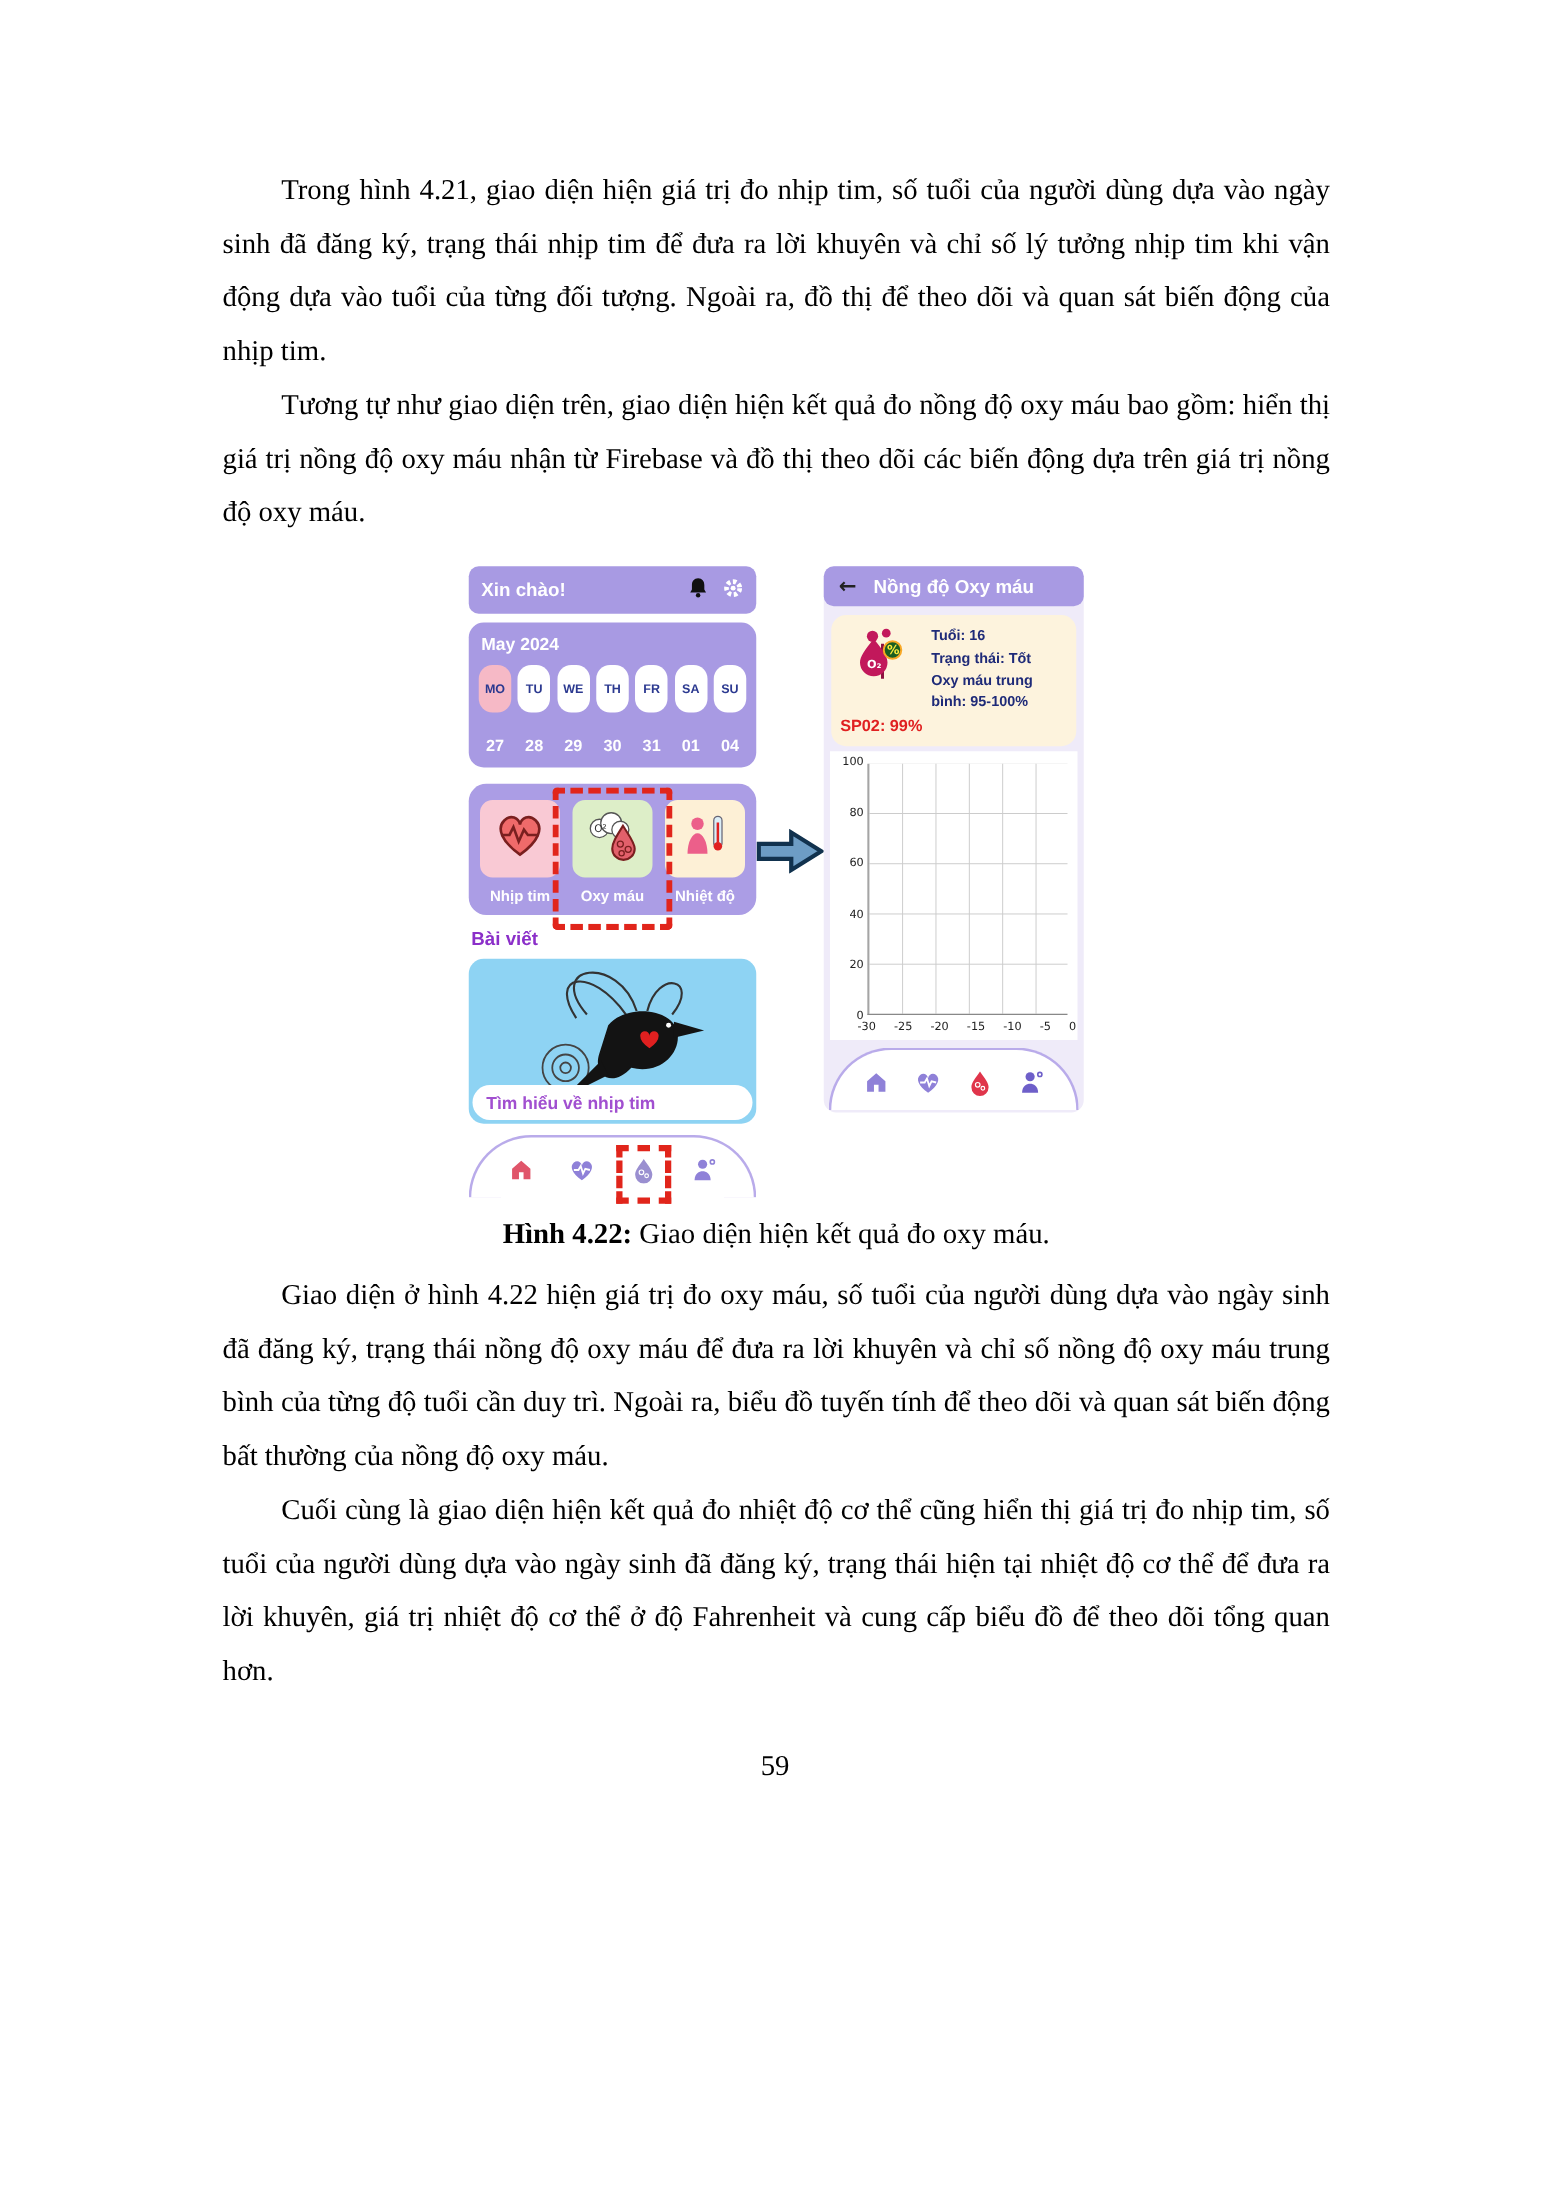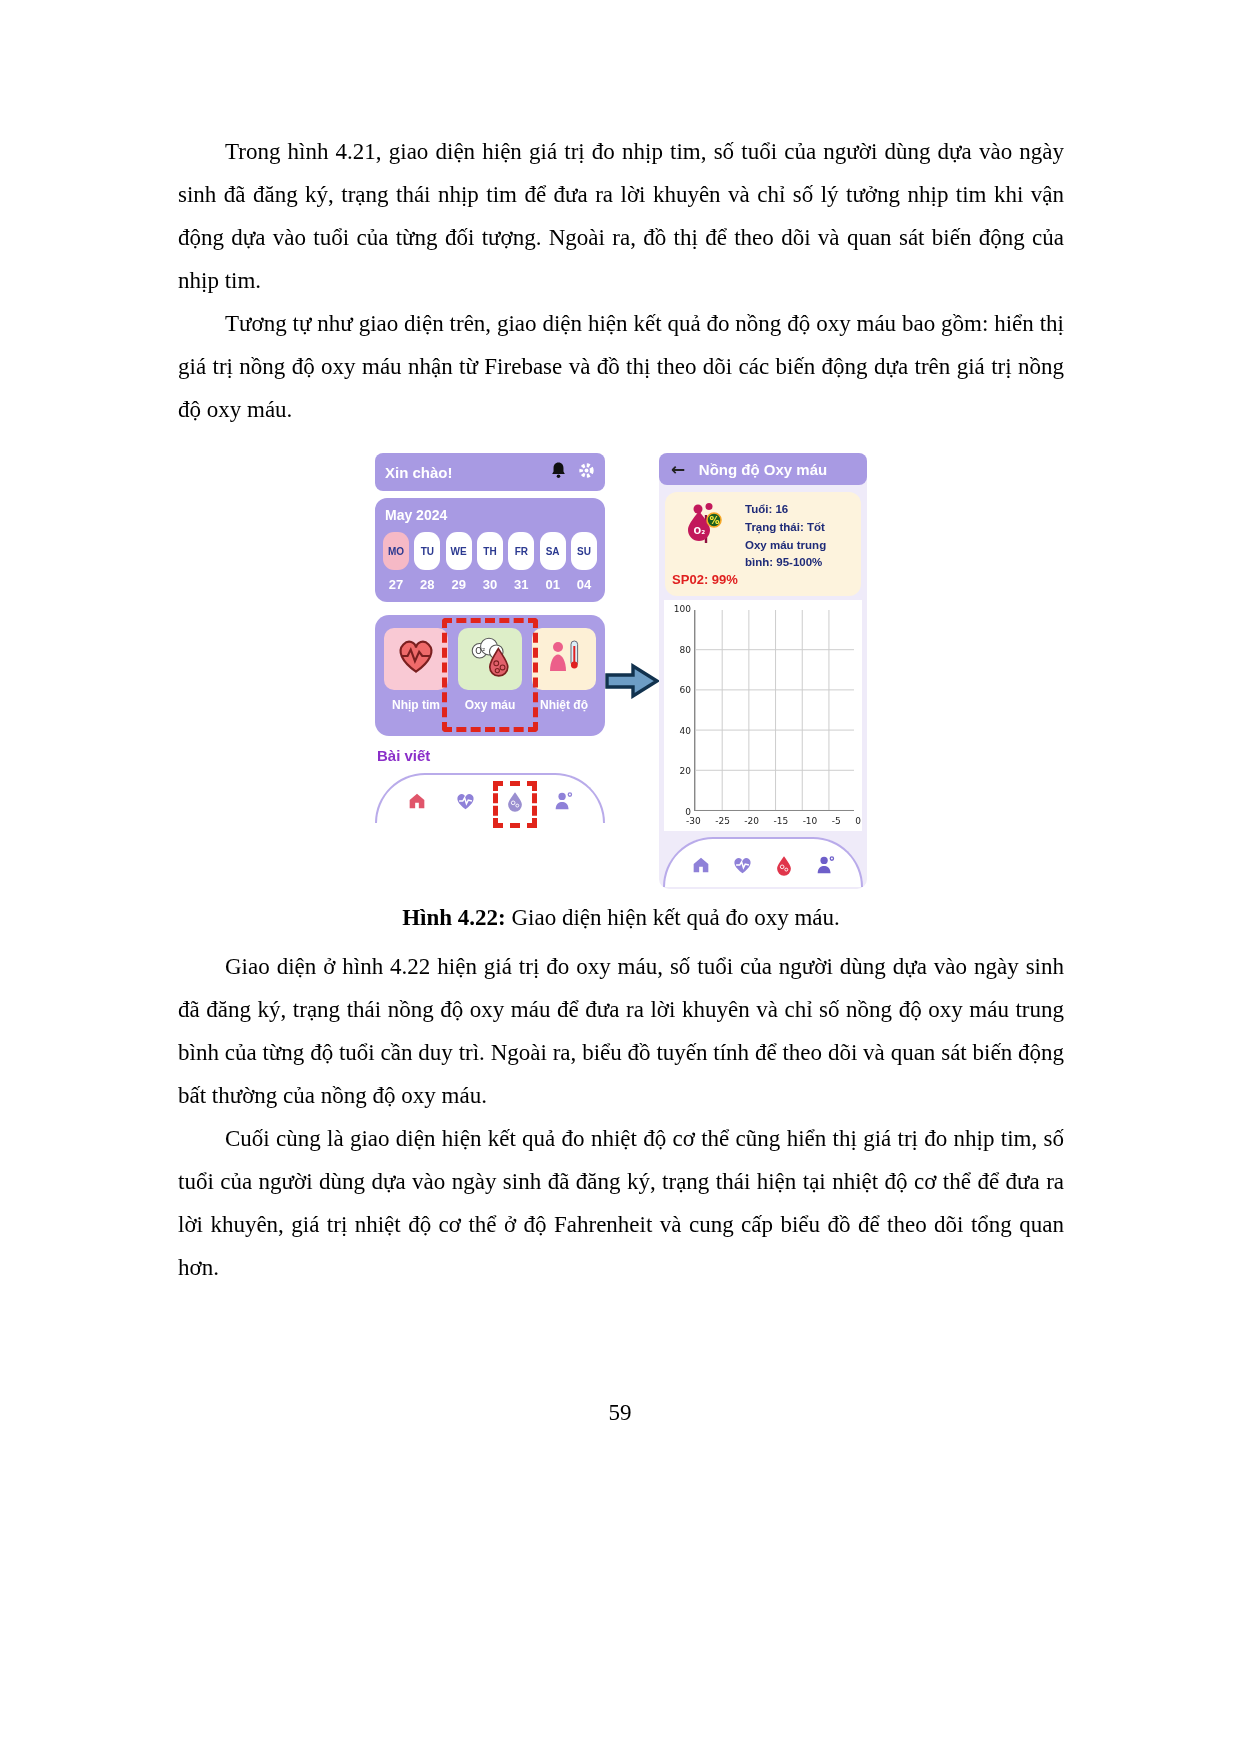--- a/index.html
+++ b/index.html
@@ -23,23 +23,23 @@
   .phone-right{width:208px;background:#efeBf9;background:#efebf9;border-radius:10px;padding-bottom:2px;}
 
   
   .greet-bar{background:#a89ae3;border-radius:8px;height:38px;display:flex;align-items:center;padding:0 10px;color:#fff;font-weight:bold;font-size:15px;}
   .greet-spacer{flex:1;}
   .cal-card{background:#a89ae3;border-radius:12px;margin-top:7px;padding:9px 7px 10px;}
   .cal-month{color:#fff;font-weight:bold;font-size:14px;margin:0 3px 9px;}
   .cal-days,.cal-dates{display:flex;justify-content:space-between;padding:0 1px;}
   .day-pill{width:26px;height:38px;background:#fff;border-radius:11px;display:flex;align-items:center;justify-content:center;font-size:10px;font-weight:bold;color:#2b3990;}
   .day-pill.sel{background:#f6b9c6;}
-  .cal-dates{margin-top:7px;}
+  .cal-dates{margin-top:19px;}
   .date-cell{width:26px;text-align:center;color:#fff;font-weight:bold;font-size:13px;}
-  .metrics{background:#ab9de5;border-radius:14px;margin-top:13px;padding:13px 9px 24px;position:relative;}
+  .metrics{background:#ab9de5;border-radius:14px;margin-top:13px;padding:13px 9px 8px;position:relative;}
   .metric-row{display:flex;justify-content:space-between;}
   .metric-card{width:64px;height:62px;border-radius:10px;display:flex;align-items:center;justify-content:center;}
   .mc-heart{background:#f9c9d4;}
   .mc-oxy{background:#ddeec8;}
   .mc-temp{background:#fdf0d6;}
   .metric-labels{display:flex;justify-content:space-between;margin-top:8px;}
   .metric-label{width:64px;text-align:center;color:#fff;font-weight:bold;font-size:12px;}
   .metrics .dash-box{position:absolute;top:3px;left:50%;width:86px;height:104px;margin-left:-48px;border:5px dashed #e1251b;border-radius:4px;pointer-events:none;}
   .articles-h{color:#8b2fc9;font-weight:bold;font-size:15px;margin:11px 2px 7px;}
   .article-card{background:#8ed3f3;border-radius:12px;height:132px;position:relative;overflow:hidden;}
@@ -158,20 +158,36 @@
         <div class="metric-labels">
           <div class="metric-label">Nhịp tim</div>
           <div class="metric-label">Oxy máu</div>
           <div class="metric-label">Nhiệt độ</div>
         </div>
         <div class="dash-box"></div>
       </div>
 
       <div class="articles-h">Bài viết</div>
 
+      <div class="article-card">
+        <svg width="190" height="108" viewBox="0 0 130 76">
+          <circle cx="40" cy="60" r="13" fill="none" stroke="#444" stroke-width="1"></circle>
+          <circle cx="40" cy="60" r="7.5" fill="none" stroke="#444" stroke-width="1"></circle>
+          <circle cx="40" cy="60" r="3" fill="none" stroke="#444" stroke-width="1"></circle>
+          <path d="M74 30 C54 2 30 8 46 32" fill="none" stroke="#333" stroke-width="1.2"></path>
+          <path d="M80 28 C70 -4 28 2 52 30" fill="none" stroke="#333" stroke-width="1.2"></path>
+          <path d="M86 28 C92 4 116 10 100 30" fill="none" stroke="#333" stroke-width="1.2"></path>
+          <path d="M64 36 C74 24 100 26 103 40 C105 52 93 64 77 60 C66 72 55 64 59 52 Z" fill="#131313"></path>
+          <polygon points="101,34 118,39 101,43" fill="#131313"></polygon>
+          <polygon points="60,56 40,76 64,64" fill="#131313"></polygon>
+          <circle cx="98" cy="36" r="1.4" fill="#fff"></circle>
+          <path d="M82 42 a2.6 2.6 0 0 1 5.2 0 a2.6 2.6 0 0 1 5.2 0 q0 3.6 -5.2 7 q-5.2 -3.4 -5.2 -7 Z" fill="#e02020"></path>
+        </svg>
+        <div class="article-pill">Tìm hiểu về nhịp tim</div>
+      </div>
 
       <div class="nav-bar">
         <div class="nav-item">
           <svg width="22" height="22" viewBox="0 0 24 24">
               <path d="M4 11 L12 4 L20 11 V20 H14 V14 H10 V20 H4 Z" fill="#e0556a"></path>
             </svg>
         </div>
         <div class="nav-item">
           <svg width="23" height="22" viewBox="0 0 24 24">
               <path d="M12 21 C3.5 15 1 9 5 5.5 C8 3 11.3 5 12 8 C12.7 5 16 3 19 5.5 C23 9 20.5 15 12 21 Z" fill="#8f81d8"></path>

